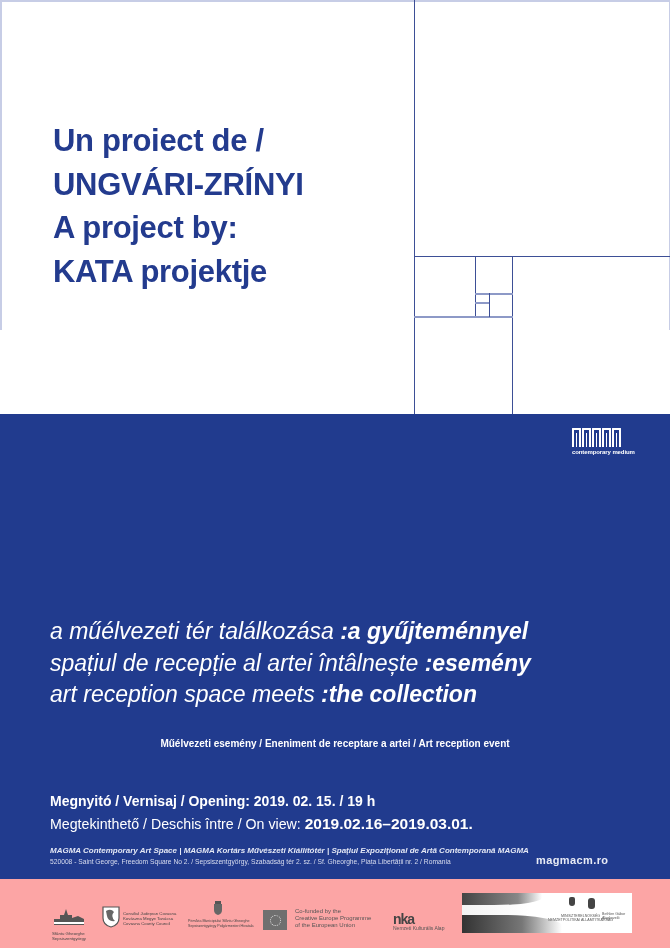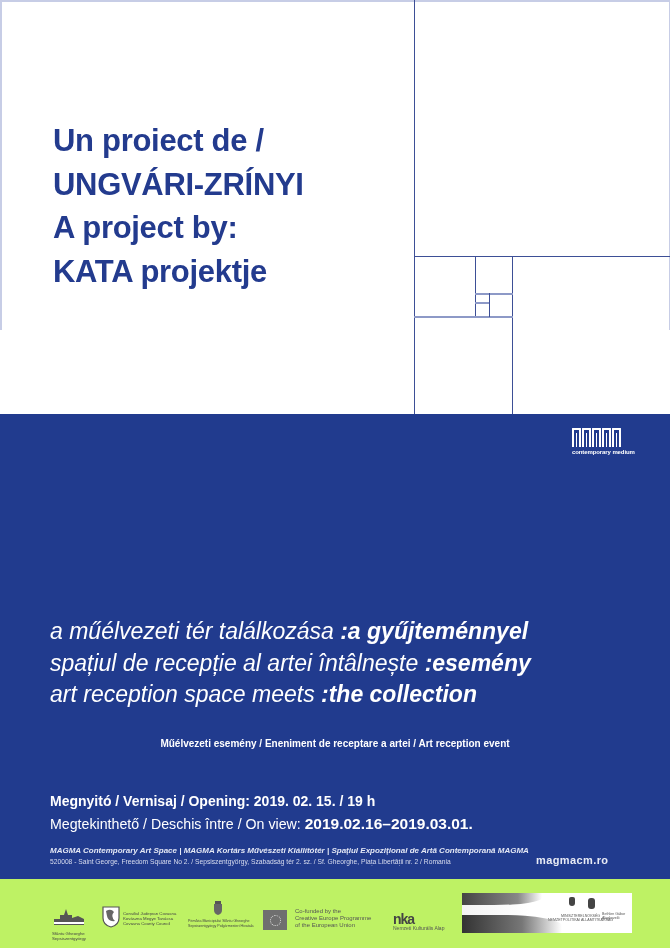--- a/index.html
+++ b/index.html
@@ -38,21 +38,21 @@
 
     .opening { position: absolute; left: 50px; top: 375px; font-size: 14px; line-height: 24px; font-weight: bold; white-space: nowrap; }
     .onview { position: absolute; left: 50px; top: 400px; font-size: 14.2px; line-height: 20px; white-space: nowrap; }
     .onview b { font-weight: bold; font-size: 15.5px; }
 
     .venue { position: absolute; left: 50px; top: 431px; font-size: 8px; line-height: 11px; color: #e4e8f5; white-space: nowrap; font-weight: bold; font-style: italic; }
     .address { position: absolute; left: 50px; top: 443px; font-size: 6.7px; line-height: 10px; color: #d8ddef; white-space: nowrap; }
     .website { position: absolute; left: 497px; top: 440px; font-size: 11px; line-height: 13px; font-weight: bold; color: #e8ebf5; letter-spacing: 0.4px; margin-left: 39px; }
 
     
-    .logos { position: absolute; left: 0; top: 879px; width: 670px; height: 69px; background: #bef264; }
+    .logos { position: absolute; left: 0; top: 879px; width: 670px; height: 69px; background: #fca5a5; }
     .logo { position: absolute; }
     .logo-text { font-size: 4.3px; line-height: 5px; color: #444; white-space: nowrap; }
 
     .eu-flag { position: absolute; left: 263px; top: 31px; width: 24px; height: 20px; background: #6f6f6f; }
     .eu-flag::after { content: ""; position: absolute; left: 7px; top: 5px; width: 9px; height: 9px; border-radius: 50%; border: 1px dotted #ddd; }
     .eu-text { position: absolute; left: 295px; top: 29px; font-size: 6px; line-height: 7px; color: #555; white-space: nowrap; }
 
     .nka { position: absolute; left: 393px; top: 34px; }
     .nka-mark { font-size: 14px; line-height: 12px; font-weight: bold; color: #444; letter-spacing: -1px; }
     .nka-text { font-size: 5px; line-height: 6px; color: #555; white-space: nowrap; }

